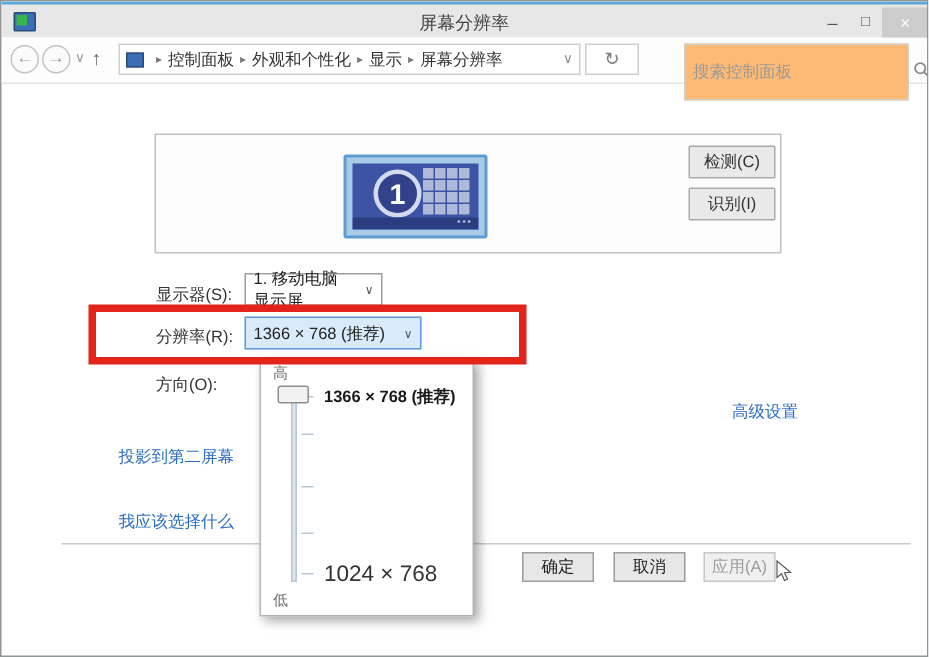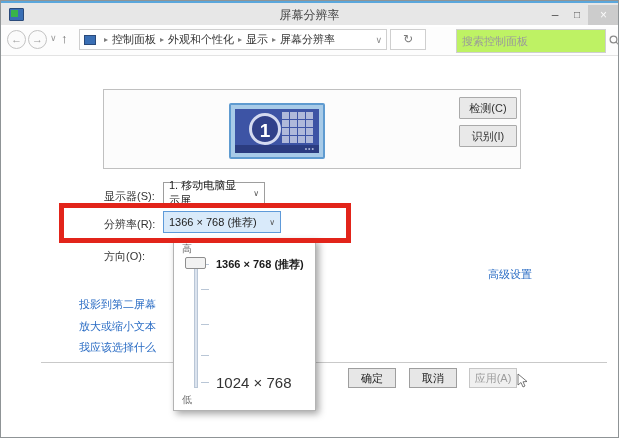--- a/index.html
+++ b/index.html
@@ -34,22 +34,22 @@
   .addressbox { position:absolute; left:78px; top:2px; width:308px; height:21px;
                 border:1px solid #cfcfcf; background:#fff; font-size:11px; color:#333;
                 display:flex; align-items:center; padding:0 4px; }
   .crumb-icon { width:12px; height:10px; background:#3a6fb5; border:1px solid #2a4a7a;
                 margin-right:4px; flex:none; }
   .crumb-sep { color:#7a7a7a; margin:0 4px; font-size:8px; }
   .addr-caret { margin-left:auto; color:#8a8a8a; font-size:9px; }
   .refreshbox { position:absolute; left:389px; top:2px; width:36px; height:21px;
                 border:1px solid #cfcfcf; background:#fff; color:#7b7b7b; font-size:12px;
                 text-align:center; line-height:19px; }
-  .searchbox { position:absolute; left:455px; top:2px; width:150px; height:24px;
-               border:1px solid #cfcfcf; background:#bef264; display:flex; align-items:center; }
+  .searchbox { position:absolute; left:455px; top:2px; width:150px; height:38px;
+               border:1px solid #cfcfcf; background:#fdba74; display:flex; align-items:center; }
   .searchbox input { flex:1; border:none; outline:none; font-size:11px; color:#444;
                      padding:0 5px; font-family:inherit; background:transparent; }
   .searchbox input::placeholder { color:#9a9a9a; }
   .search-glyph { flex:none; margin-right:6px; }
 
   
   .heading { position:absolute; left:100px; top:60px; font-size:14px; color:#1b4a9e; }
   .preview-panel { position:absolute; left:102px; top:88px; width:418px; height:80px;
                    border:1px solid #c0c0c0; background:#fcfcfc; }
   .monitor { position:absolute; left:125px; top:13px; width:96px; height:56px;
@@ -66,21 +66,21 @@
                   letter-spacing:1px; line-height:4px; }
   .sidebtn { position:absolute; left:355px; width:58px; height:22px; background:#e9e9e9;
              border:1px solid #aaaaaa; font-size:11px; color:#333; text-align:center;
              line-height:20px; border-radius:1px; }
   .btn-detect { top:7px; } .btn-identify { top:35px; }
 
   .fieldlabel { position:absolute; left:103px; font-size:11px; color:#333; }
   .combo { position:absolute; left:162px; height:22px; border:1px solid #9e9e9e; background:#fff;
            font-size:11px; color:#222; display:flex; align-items:center; padding:0 5px; }
   .combo .arrow { margin-left:auto; font-size:8px; color:#555; padding-left:8px; }
-  .combo-display { top:181px; width:102px; }
+  .combo-display { top:181px; width:92px; }
   .combo-res { top:210px; width:118px; background:#d9eafa; border-color:#5e9ad9; }
 
   .redbox { position:absolute; left:58px; top:202px; width:292px; height:40px;
             border:5px solid #e2241a; z-index:30; pointer-events:none; }
 
   .advanced-link { position:absolute; left:487px; top:266px; font-size:11px; color:#2a6cc4; }
   .leftlink { position:absolute; left:78px; font-size:11px; color:#2a6cc4; white-space:nowrap; }
   .link1 { top:296px; } .link2 { top:318px; } .link3 { top:339px; }
 
   .separator { position:absolute; left:40px; top:361px; width:566px; height:1px; background:#c9c9c9; }
@@ -197,21 +197,20 @@
     <span class="arrow">∨</span>
   </div>
 
   <div class="redbox"></div>
 
   <div class="fieldlabel" style="top:248px">方向(O):</div>
 
   <div class="advanced-link">高级设置</div>
 
   <div class="leftlink link1">投影到第二屏幕</div>
-  <div class="leftlink link2">放大或缩小文本</div>
   <div class="leftlink link3">我应该选择什么</div>
 
   <div class="separator"></div>
 
   <div class="dlgbtn btn-ok">确定</div>
   <div class="dlgbtn btn-cancel">取消</div>
   <div class="dlgbtn btn-apply">应用(A)</div>
   <div class="cursor">
     <svg width="12" height="16" viewBox="0 0 12 16">
         <path d="M1,1 L1,12 L4,9.5 L6,14 L8,13 L6,8.8 L10,8.5 Z" fill="#fff" stroke="#555" stroke-width="0.8"></path>

